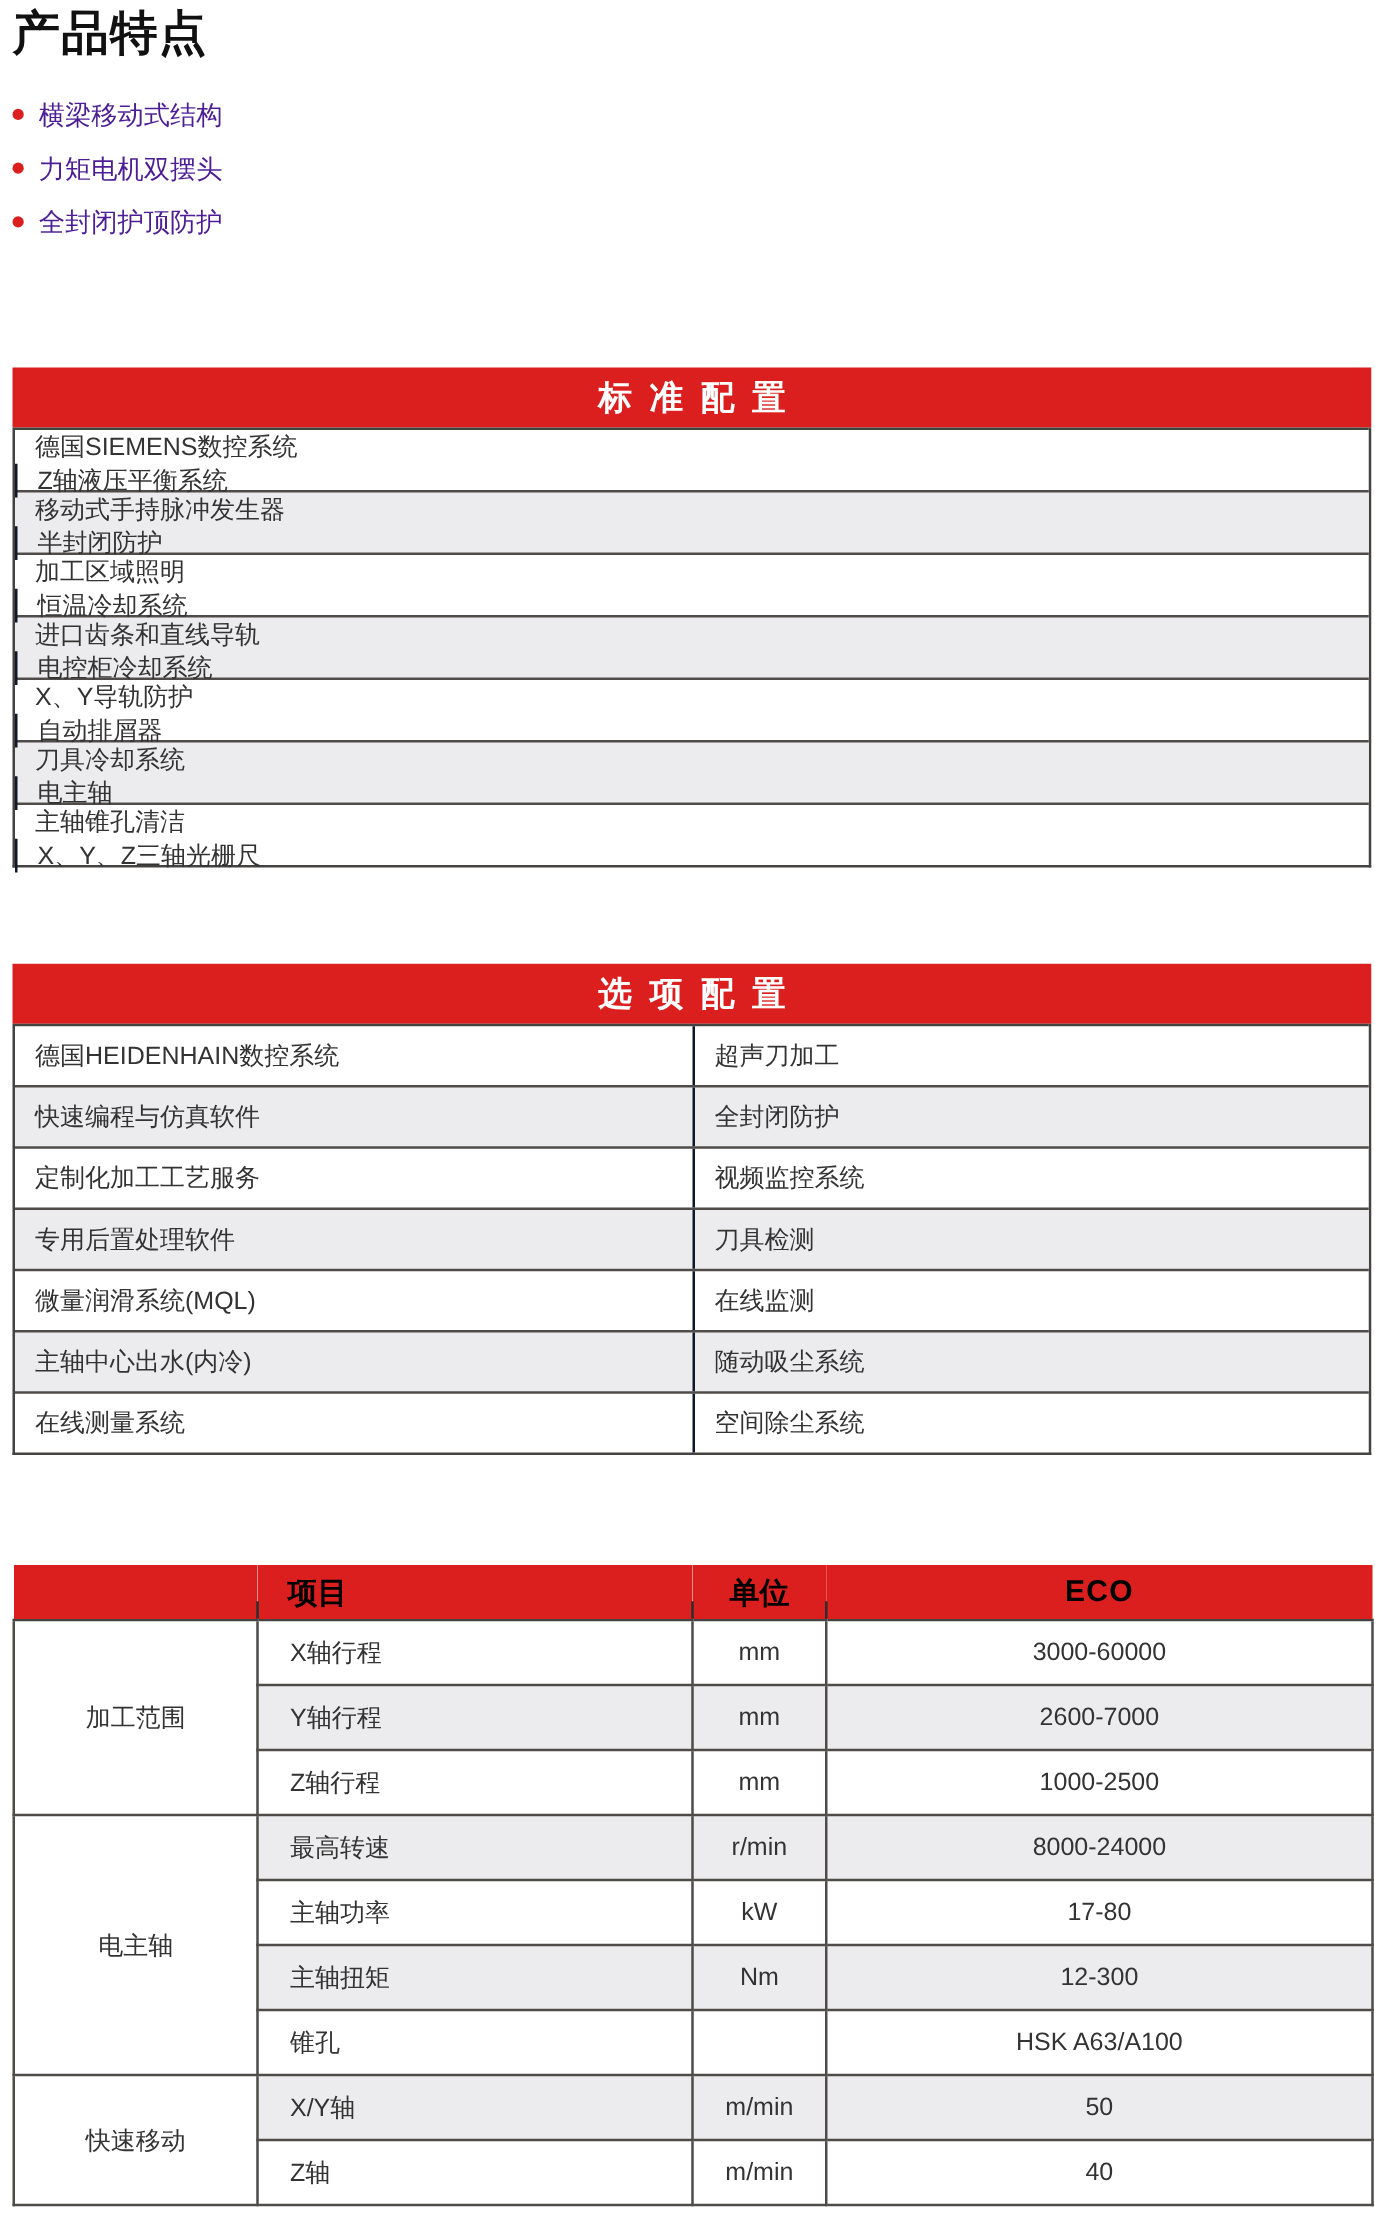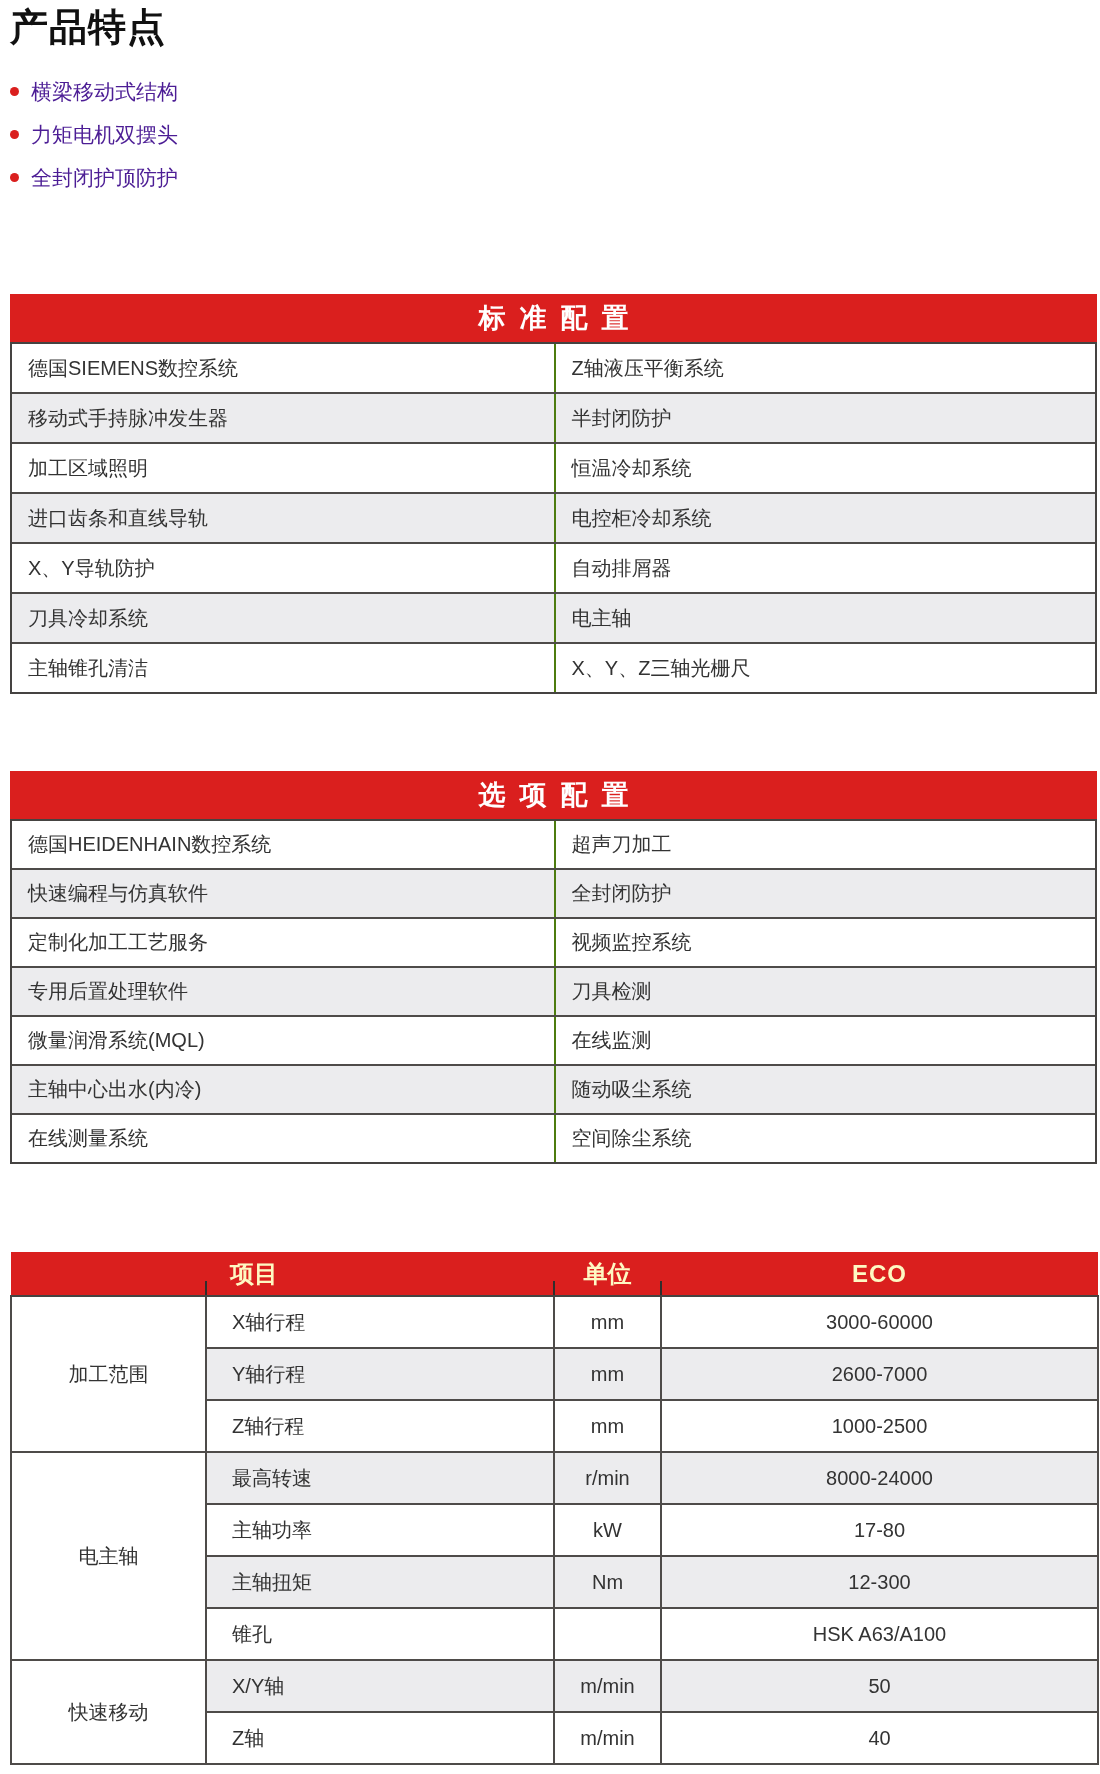--- a/index.html
+++ b/index.html
@@ -45,39 +45,39 @@
   .cfg-header {
     height:48px; background:#da1f1e;
     display:flex; align-items:center; justify-content:center;
     color:#ffffff; font-size:27px; font-weight:bold;
     letter-spacing:14px; padding-left:14px;
   }
   .cfg-body { border:2px solid #454341; border-top:none; }
   .cfg-row { display:flex; border-top:2px solid #4e4b49; }
   .cfg-row:first-child { border-top:2px solid #454341; }
   .cfg-row:nth-child(even) { background:#ececee; }
-  .cfg-table.standard .cfg-row { height:50px; }
+  .cfg-table.standard .cfg-row { height:50px;flex-direction:column; }
   .cfg-table.optional  .cfg-row { height:49px; }
   .cfg-cell {
     width:50%; display:flex; align-items:center;
     padding-left:16px; font-size:20px; color:#333333;
   }
-  .cfg-cell + .cfg-cell { border-left:2px solid #4d7c0f; }
+  .cfg-cell + .cfg-cell { border-left:2px solid #0f172a; }
 
   
   .spec-table {
     margin-top:88px;
     width:100%;
     border-collapse:collapse;
     table-layout:fixed;
   }
   .spec-table th, .spec-table td { font-weight:normal; }
   .spec-header-row th {
     background:#da1f1e; height:44px;
-    color:#fef9c3; font-size:24px; font-weight:bold;
+    color:#000000; font-size:24px; font-weight:bold;
     position:relative; border-bottom:2px solid #454341;
   }
   th.col-item { text-align:left; padding-left:24px; }
   th.col-unit { text-align:center; }
   th.col-model { text-align:center; letter-spacing:1px; }
   th.col-item::after, th.col-unit::after, th.col-model::after {
     content:""; position:absolute; left:-1px; bottom:0;
     width:2px; height:14px; background:#2f2d2c;
   }
   .spec-table tbody { border:2px solid #454341; }

